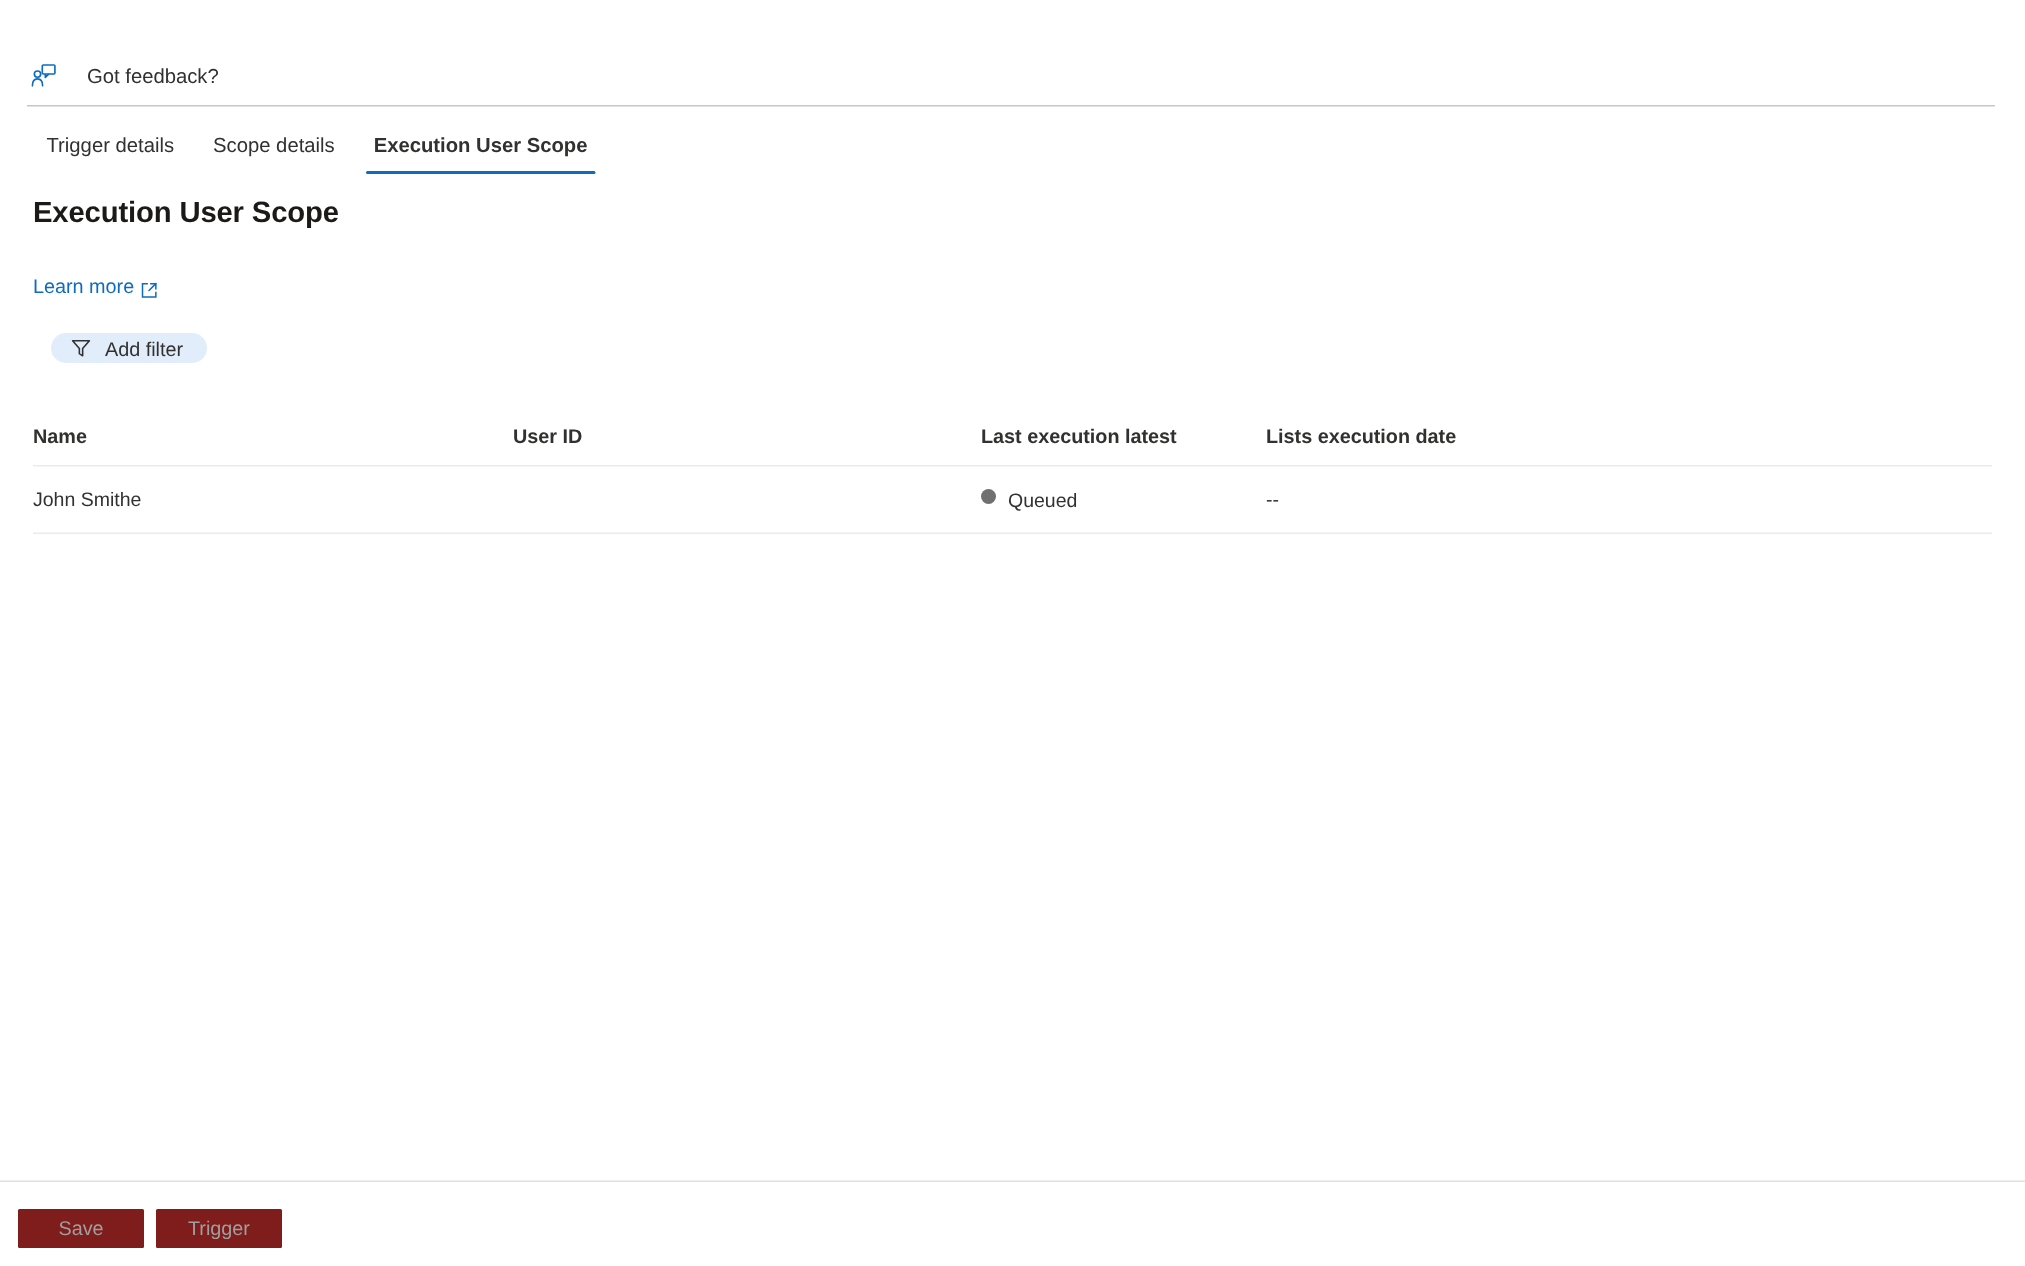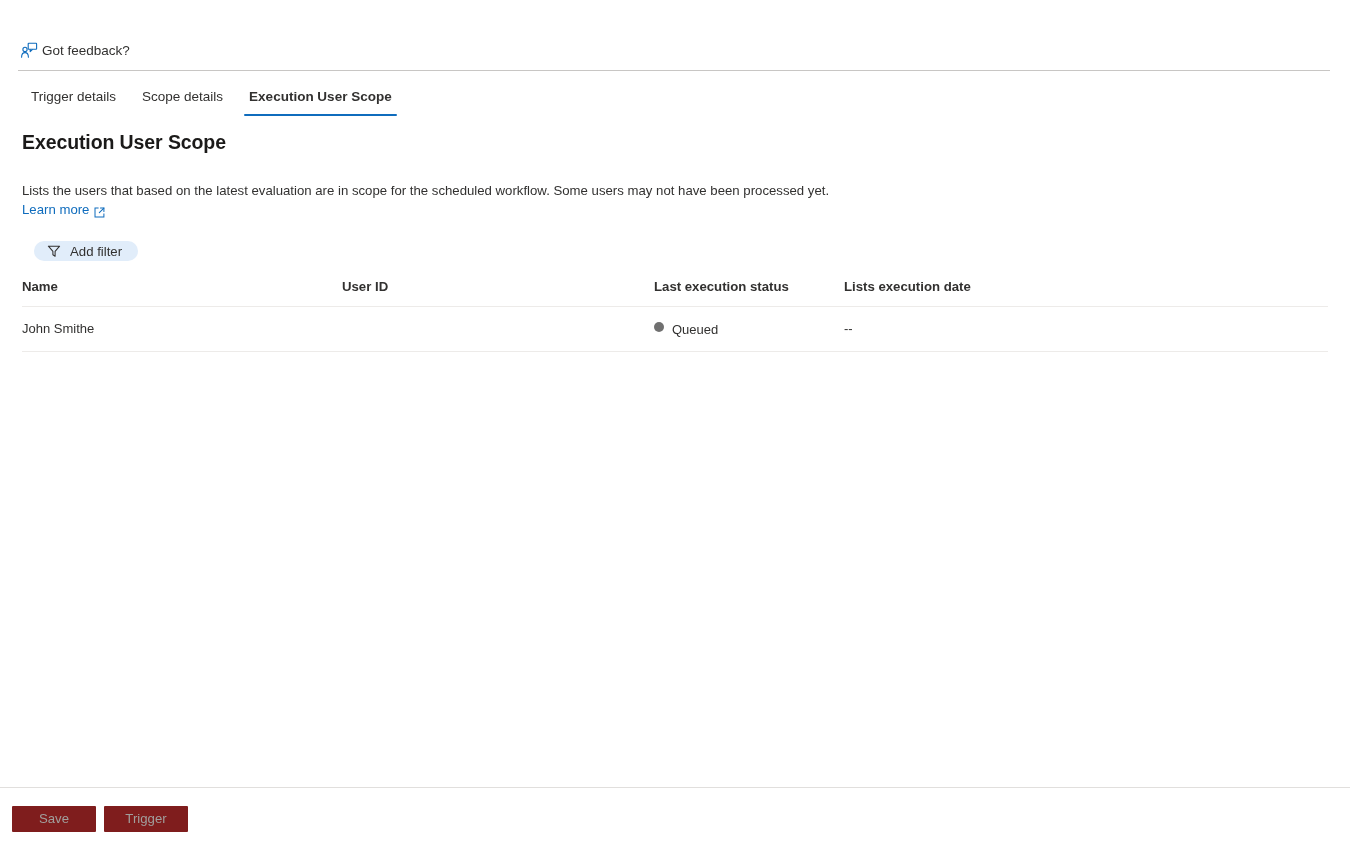--- a/index.html
+++ b/index.html
@@ -23,21 +23,21 @@
   }
 
   
   .feedback-row {
     position: absolute;
     left: 20px;
     top: 38px;
     height: 26px;
     display: flex;
     align-items: center;
-    gap: 4px;
+    gap: 20px;
     cursor: pointer;
   }
   .feedback-icon {
     width: 18px;
     height: 18px;
     display: block;
     flex: 0 0 auto;
   }
   .feedback-label {
     font-size: 13.5px;
@@ -157,21 +157,21 @@
   }
   .filter-icon {
     width: 14px;
     height: 14px;
     display: block;
     flex: 0 0 auto;
   }
 
   
   .table-wrap {
-    margin-top: 18px;
+    margin-top: 41px;
     width: 1306px;
   }
   table.grid {
     width: 100%;
     border-collapse: collapse;
     table-layout: fixed;
   }
   table.grid th {
     text-align: left;
     font-size: 13.2px;
@@ -268,21 +268,20 @@
     <button class="tab">Trigger details</button>
     <button class="tab">Scope details</button>
     <button class="tab active">Execution User Scope</button>
   </div>
 
   <div class="content">
 
     <h1 class="page-title">Execution User Scope</h1>
 
     <div class="description">
-      <div>Lists the users that based on the latest evaluation are in scope for the scheduled workflow. Some users may not have been processed yet.</div>
       <a class="learn-more" href="#">
         <span>Learn more</span>
         <span class="ext-icon">
           <svg viewBox="0 0 12 12" width="11" height="11" xmlns="http://www.w3.org/2000/svg">
             <path d="M5 1.2 H1.1 V10.9 H10.8 V7" fill="none" stroke="#0f6cbd" stroke-width="1.1"></path>
             <path d="M7 1.2 H10.8 V5" fill="none" stroke="#0f6cbd" stroke-width="1.1" stroke-linecap="round"></path>
             <path d="M10.8 1.2 L5.8 6.2" fill="none" stroke="#0f6cbd" stroke-width="1.1" stroke-linecap="round"></path>
           </svg>
         </span>
       </a>
@@ -298,21 +297,21 @@
         <span>Add filter</span>
       </button>
     </div>
 
     <div class="table-wrap">
       <table class="grid">
         <thead>
           <tr>
             <th class="col-name">Name</th>
             <th class="col-userid">User ID</th>
-            <th class="col-status">Last execution status</th>
+            <th class="col-status">Last execution latest</th>
             <th class="col-date">Lists execution date</th>
           </tr>
         </thead>
         <tbody>
           <tr>
             <td class="col-name">John Smithe</td>
             <td class="col-userid">
               <span class="userid-faint"></span>
             </td>
             <td class="col-status">

